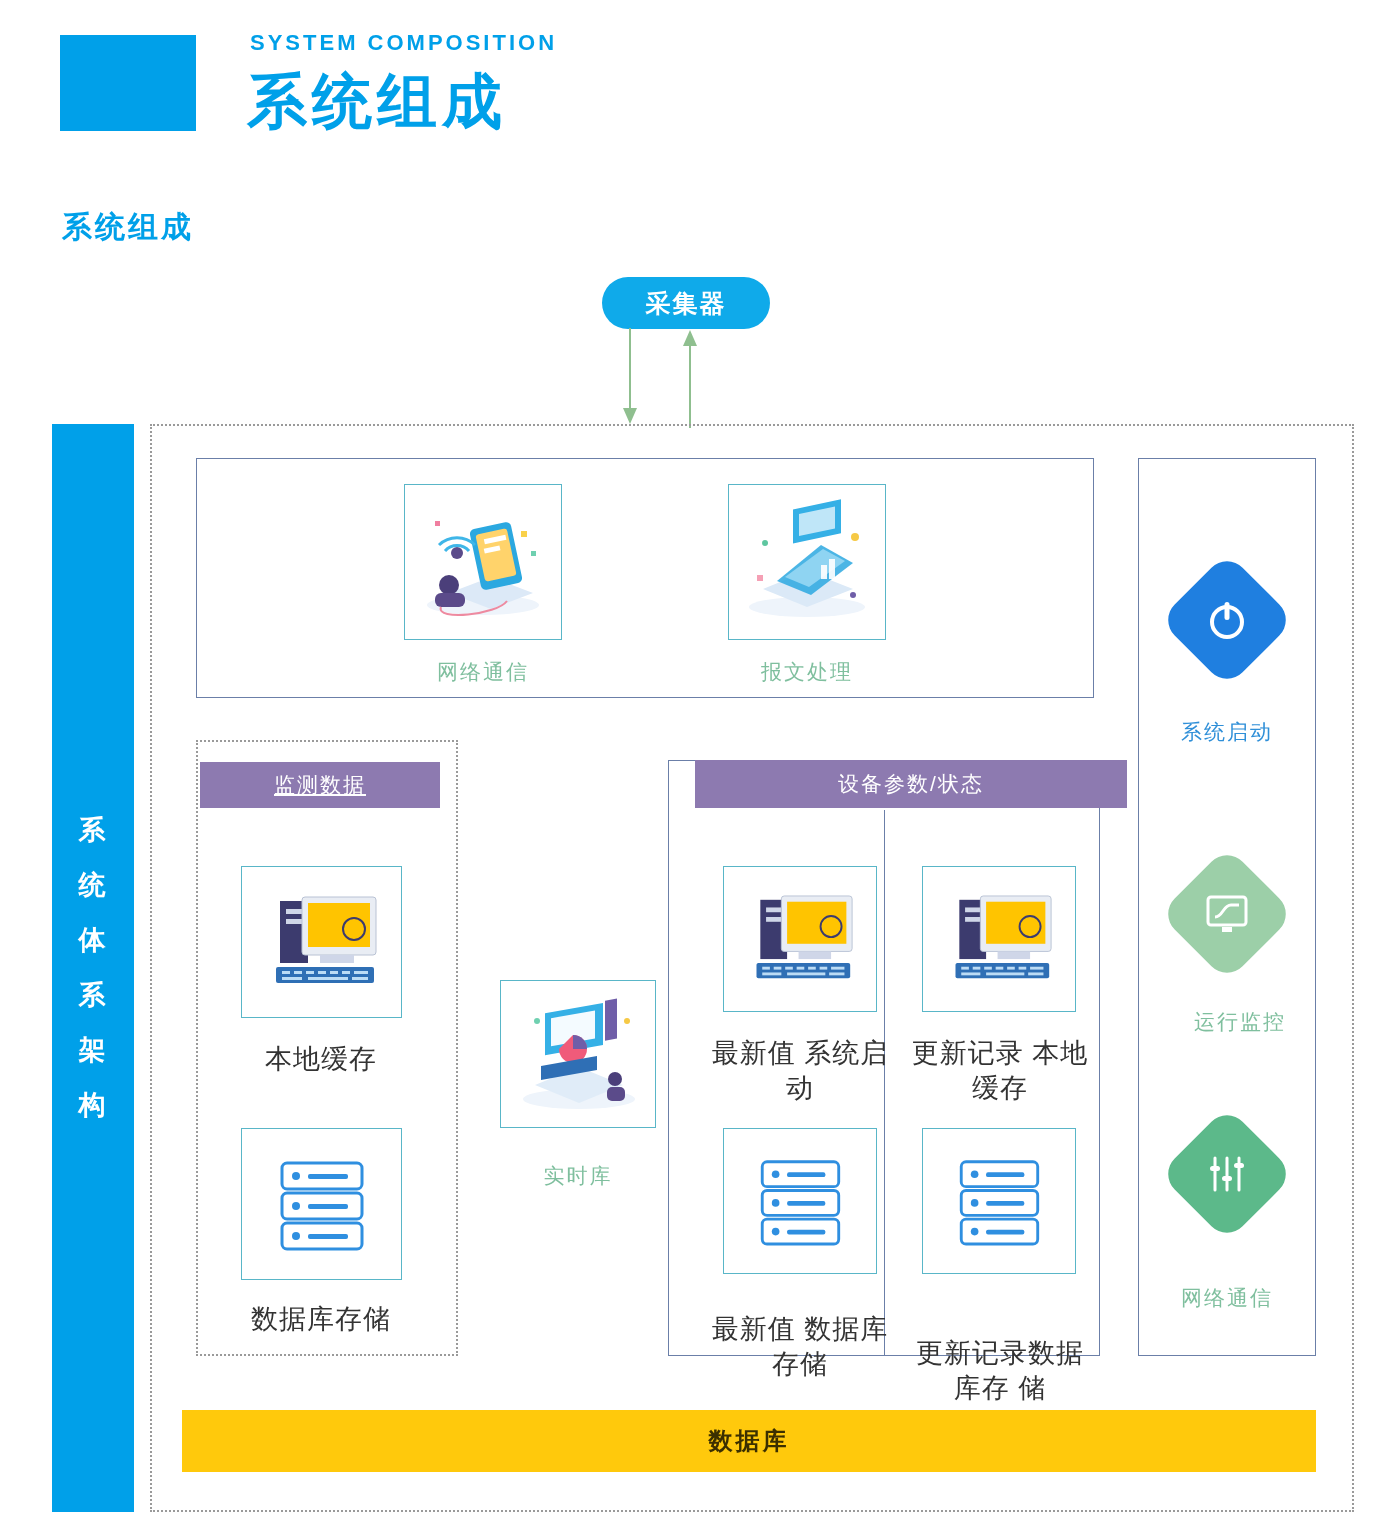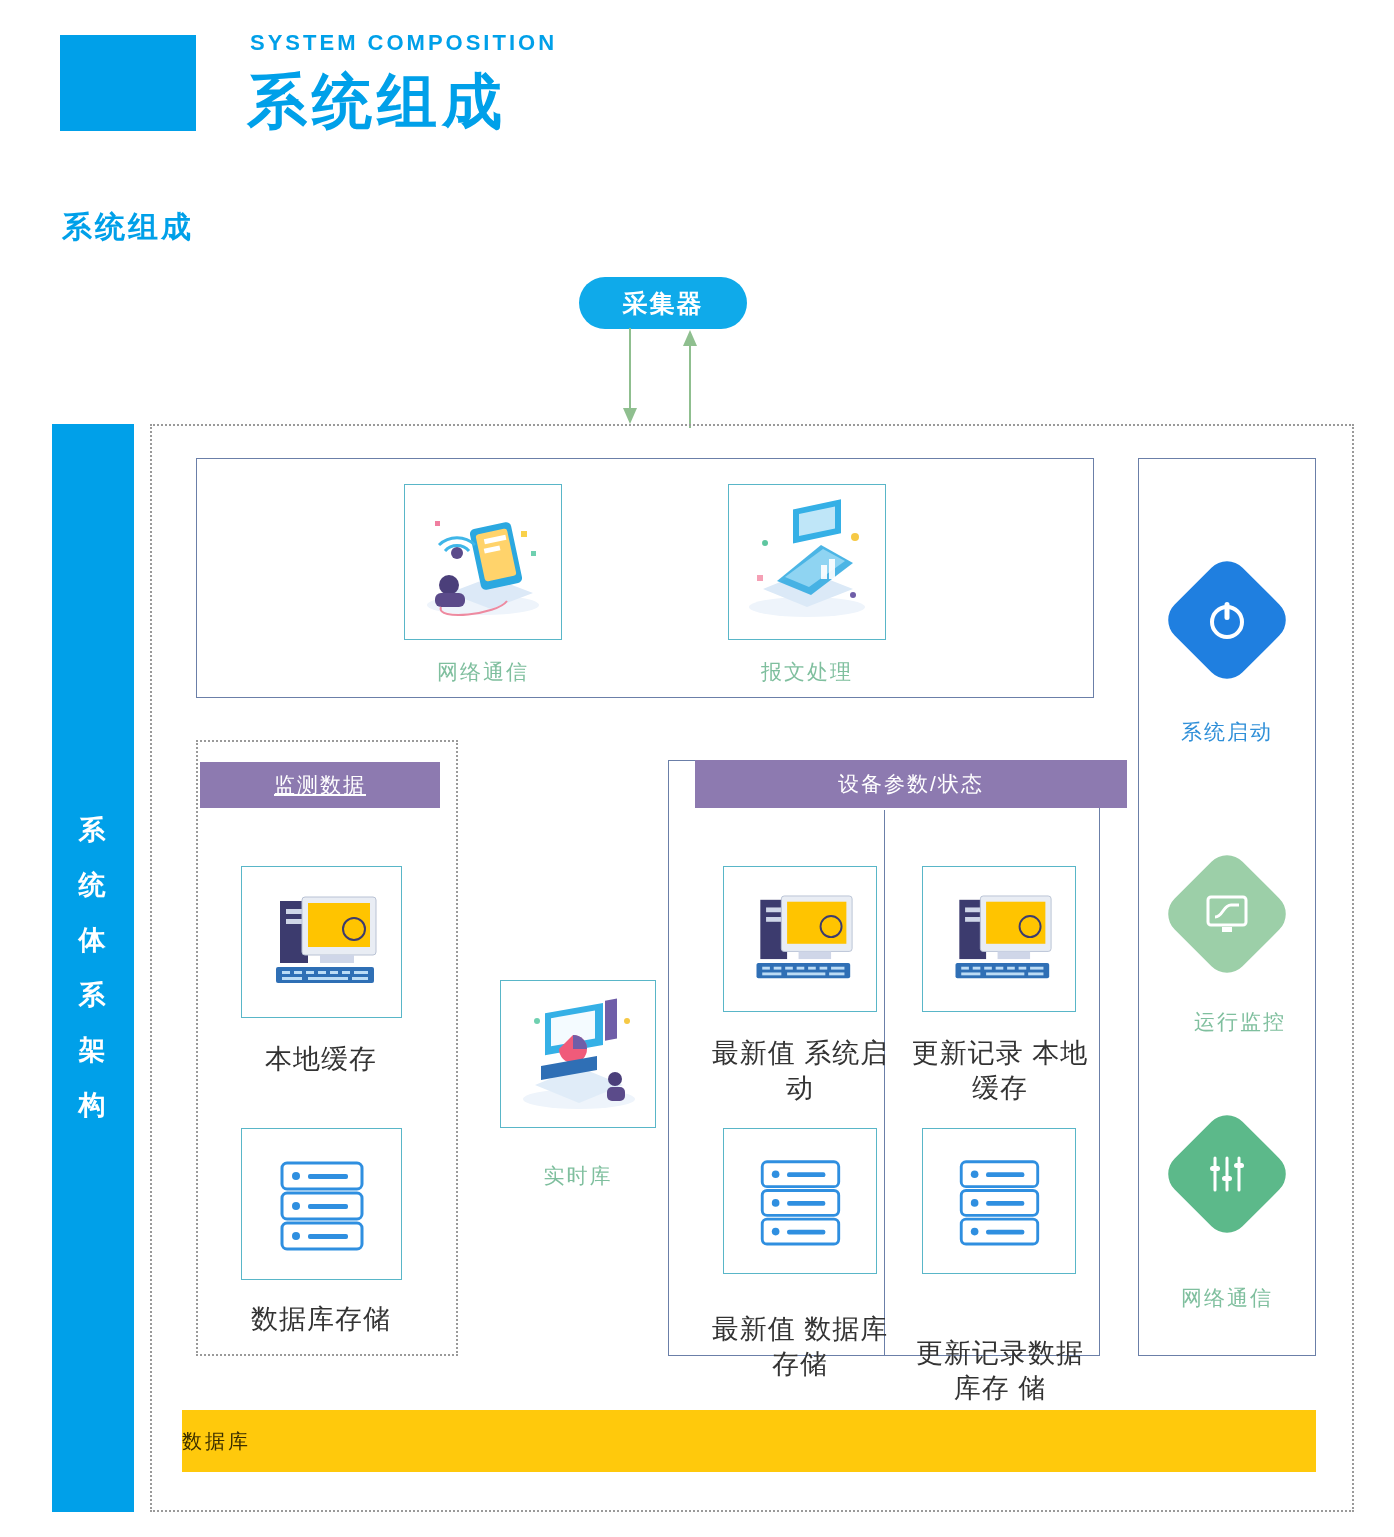--- a/index.html
+++ b/index.html
@@ -51,21 +51,21 @@
     left: 62px; top: 207px;
     font-size: 30px;
     font-weight: bold;
     letter-spacing: 3px;
     color: #00a0e9;
   }
 
   
   .collector {
     position: absolute;
-    left: 579px; top: 277px;
+    left: 602px; top: 277px;
     width: 168px; height: 52px;
     border-radius: 26px;
     background: #0faaea;
     color: #fff;
     font-size: 25px;
     font-weight: bold;
     letter-spacing: 2px;
     display: flex;
     align-items: center;
     justify-content: center;
@@ -196,22 +196,23 @@
 
   
   .db-bar {
     position: absolute;
     left: 182px; top: 1410px;
     width: 1134px; height: 62px;
     background: #ffc90c;
     color: #3b2f00;
     display: flex;
     align-items: center;
-    font-size: 20px;
-    font-weight: normal;
+    justify-content: center;
+    font-size: 24px;
+    font-weight: bold;
     letter-spacing: 3px;
   }
 
   
   .rt-card {
     position: absolute;
     left: 500px; top: 980px;
     width: 156px; height: 148px;
     border: 1px solid #59b6c8;
     box-sizing: border-box;

